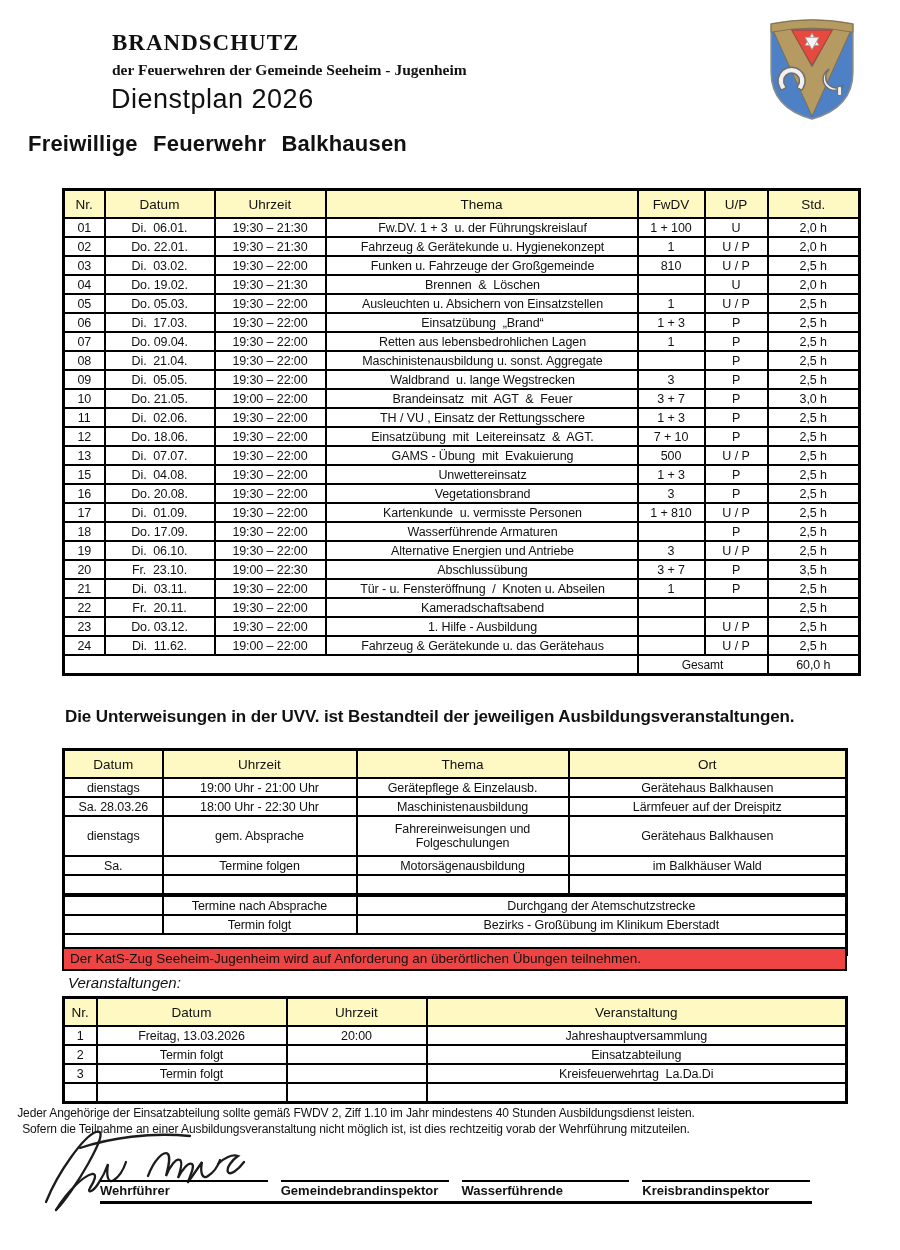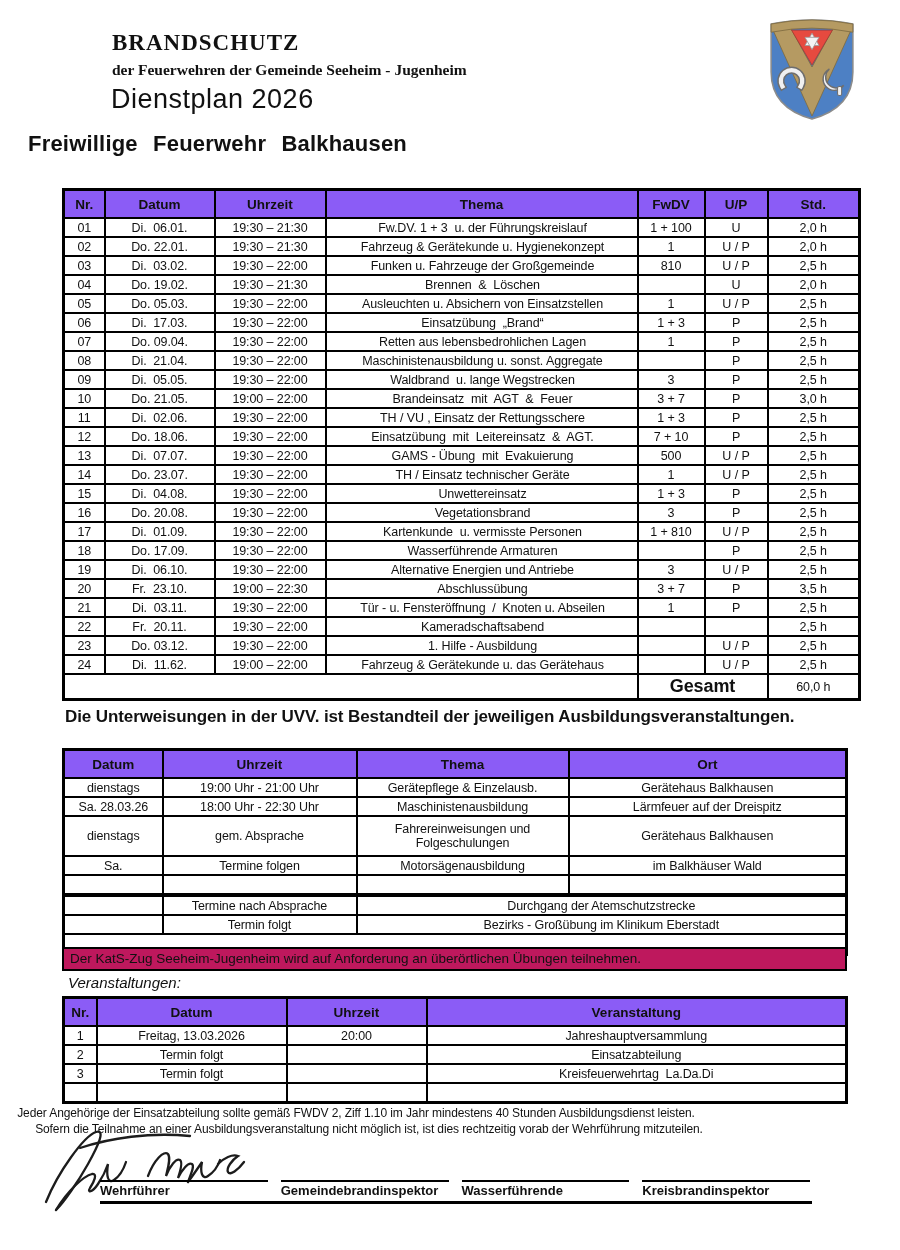--- a/index.html
+++ b/index.html
@@ -9,50 +9,50 @@
   
   .org-line1{position:absolute;left:112px;top:30px;font-family:"Liberation Serif",serif;font-weight:bold;font-size:23px;letter-spacing:1px;}
   .org-line2{position:absolute;left:112px;top:61px;font-family:"Liberation Serif",serif;font-weight:bold;font-size:15.5px;}
   .plan-title{position:absolute;left:111px;top:84px;font-size:27px;letter-spacing:.5px;}
   .crest{position:absolute;left:766px;top:12px;}
   .unit-title{position:absolute;left:0;top:131px;width:798px;text-align:left;font-size:22px;font-weight:bold;word-spacing:9px;letter-spacing:.2px;margin-left:28px;}
 
   
   table.doc{border-collapse:collapse;table-layout:fixed;border:3px solid #000;position:absolute;}
   table.doc th,table.doc td{border:2px solid #000;text-align:center;vertical-align:middle;padding:1px 4px;font-size:12.5px;letter-spacing:-0.1px;white-space:pre;overflow:hidden;}
-  table.doc th{background:#8b5cf6;font-weight:bold;font-size:13.5px;height:24px;letter-spacing:0;}
+  table.doc th{background:#fef9c3;font-weight:normal;font-size:13.5px;height:24px;letter-spacing:0;}
   table.doc td{height:15px;}
 
   
   #schedule-table{left:62px;top:188px;width:796px;}
   #schedule-table tbody td:nth-child(4){text-align:center;padding-left:6px;}
   #schedule-table tfoot td{font-size:12.5px;}
-  #schedule-table tfoot .gesamt-label{font-weight:bold;font-size:18px;}
+  #schedule-table tfoot .gesamt-label{font-weight:normal;font-size:12px;}
 
   
   .uvv-note{position:absolute;left:65px;top:707px;font-size:17px;font-weight:bold;letter-spacing:-0.1px;}
 
   
   #recurring-table{left:62px;top:748px;width:783px;}
   #recurring-table td{white-space:pre-line;}
   #recurring-table tr.tall td{height:36px;}
   #recurring-table tr.thick-top td{border-top:4px solid #000;}
   #recurring-table tr.open td{height:16px;}
 
   
-  .kats-box{position:absolute;left:62px;top:947px;width:769px;border:2.5px solid #000;padding:2px 6px 3px 6px;font-size:13.5px;background:#be185d;}
+  .kats-box{position:absolute;left:62px;top:947px;width:769px;border:2.5px solid #000;padding:2px 6px 3px 6px;font-size:13.5px;background:#ef4444;}
 
   
   .events-label{position:absolute;left:68px;top:974px;font-size:15px;font-style:italic;}
   #events-table{left:62px;top:996px;width:783px;}
 
   
   .foot-note{position:absolute;left:0;width:712px;text-align:center;font-size:12px;letter-spacing:-0.1px;}
   .foot-note.n1{top:1106px;}
-  .foot-note.n2{top:1122px;padding-left:13px;}
+  .foot-note.n2{top:1122px;}
 
   
   .sig-row{position:absolute;left:100px;top:1180px;width:710px;display:flex;gap:13px;}
   .sig-col{flex:1;border-top:2px solid #000;font-size:13px;font-weight:bold;padding-top:1px;}
   .sig-bottom-rule{position:absolute;left:100px;top:1201px;width:712px;height:3px;background:#000;}
   .signature-svg{position:absolute;left:40px;top:1124px;}
 </style>
 </head>
 <body>
 
@@ -225,29 +225,20 @@
         <tr>
           <td>13</td>
           <td>Di.  07.07.</td>
           <td>19:30 – 22:00</td>
           <td>GAMS - Übung  mit  Evakuierung</td>
           <td>500</td>
           <td>U / P</td>
           <td>2,5 h</td>
         </tr>
         <tr>
-          <td>14</td>
-          <td>Do. 23.07.</td>
-          <td>19:30 – 22:00</td>
-          <td>TH / Einsatz technischer Geräte</td>
-          <td>1</td>
-          <td>U / P</td>
-          <td>2,5 h</td>
-        </tr>
-        <tr>
           <td>15</td>
           <td>Di.  04.08.</td>
           <td>19:30 – 22:00</td>
           <td>Unwettereinsatz</td>
           <td>1 + 3</td>
           <td>P</td>
           <td>2,5 h</td>
         </tr>
         <tr>
           <td>16</td>

